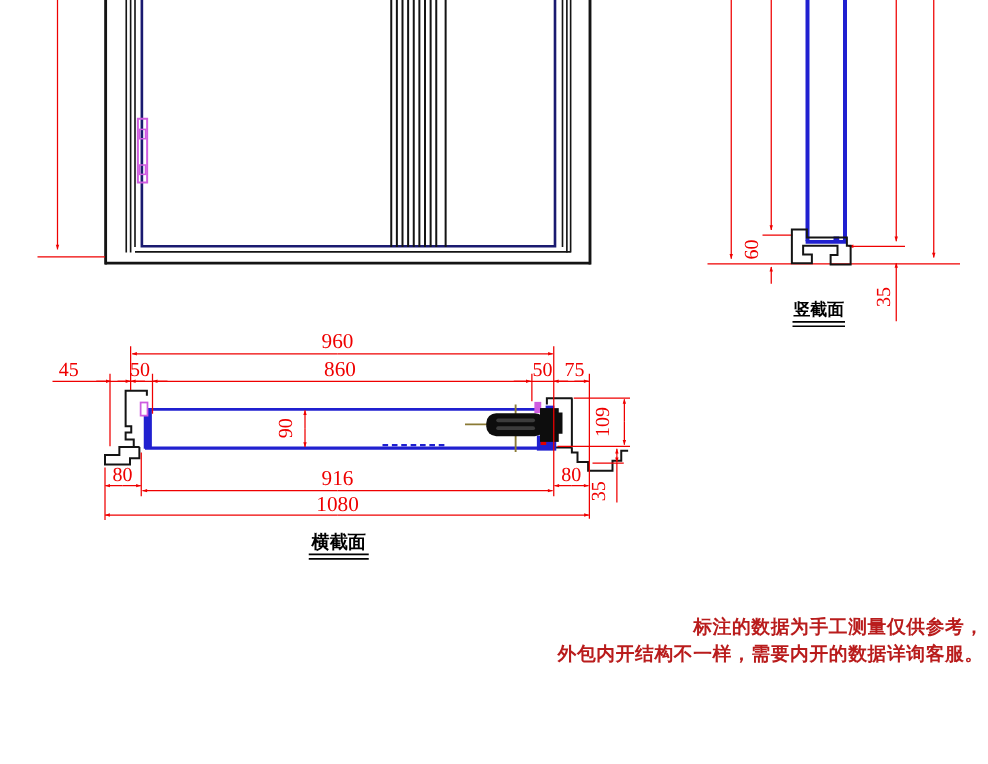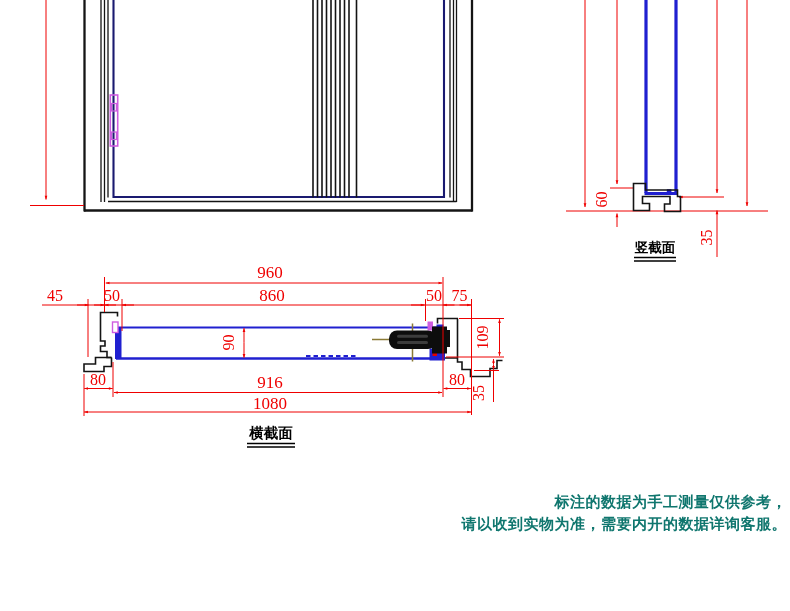--- a/index.html
+++ b/index.html
@@ -10,21 +10,21 @@
   .k1{stroke:#141414;stroke-width:1.3;fill:none}
   .k15{stroke:#141414;stroke-width:1.6;fill:none}
   .k2{stroke:#141414;stroke-width:2.3;fill:none}
   .nb{stroke:#1a1a70;fill:none}
   .bl{stroke:#2020d0;fill:none}
   .dim{stroke:#ef0000;stroke-width:1;fill:none}
   .dimA{marker-end:url(#ar)}
   .dimtxt{fill:#ef0000;font-family:"Liberation Serif","DejaVu Serif",serif;font-size:17px;text-anchor:middle}
   .dimtxt2{fill:#ef0000;font-family:"Liberation Serif","DejaVu Serif",serif;font-size:16px;text-anchor:middle}
   .lbl{fill:#000;font-family:"Liberation Sans","DejaVu Sans",sans-serif;font-weight:bold;font-size:13.5px;text-anchor:middle}
-  .disclaimer{position:absolute;right:3px;top:491px;text-align:right;color:#0f766e;
+  .disclaimer{position:absolute;right:3px;top:491px;text-align:right;color:#b91c1c;
               font-weight:600;font-size:15px;line-height:22px;letter-spacing:.5px;}
 </style>
 </head>
 <body>
 
 <div class="canvas">
 <svg width="790" height="611" viewBox="0 0 790 611">
   <defs>
     <marker id="ar" viewBox="0 0 10 10" refX="9.3" refY="5" markerWidth="10" markerHeight="4" orient="auto">
       <path d="M0 1.6 L10 5 L0 8.4 Z" fill="#ef0000"></path>
@@ -157,15 +157,15 @@
       <text class="dimtxt2" x="484" y="393" transform="rotate(-90 484 393)">35</text>
     </g>
 
     <text class="lbl" x="271" y="438" style="font-size:14.5px">横截面</text>
     <path d="M247 443.5H295M247 447H295" stroke="#000" stroke-width="1.4" fill="none"></path>
   </g>
 </svg>
 
 <div class="disclaimer">
   <div>标注的数据为手工测量仅供参考，</div>
-  <div>请以收到实物为准，需要内开的数据详询客服。</div>
+  <div>外包内开结构不一样，需要内开的数据详询客服。</div>
 </div>
 </div>
 
 </body></html>

